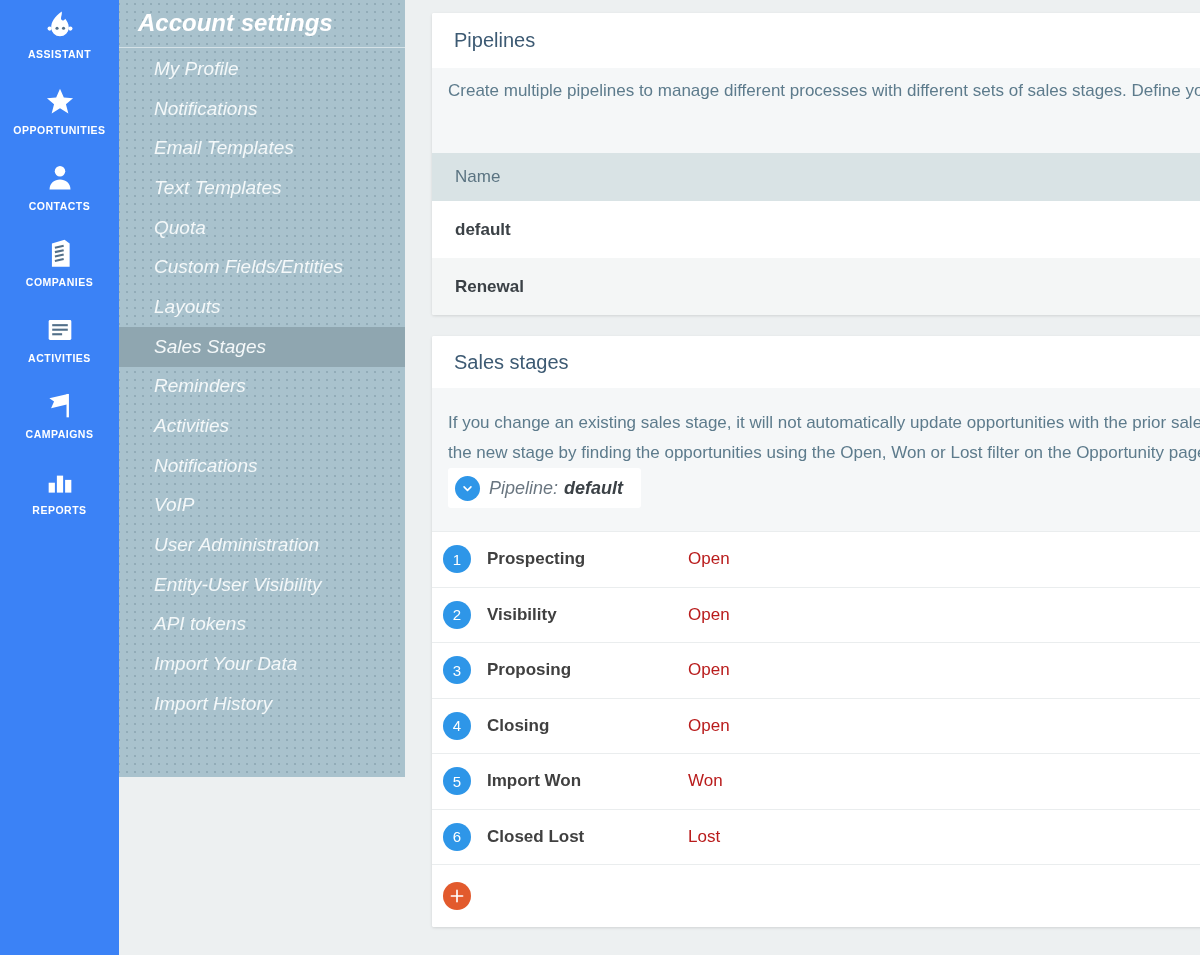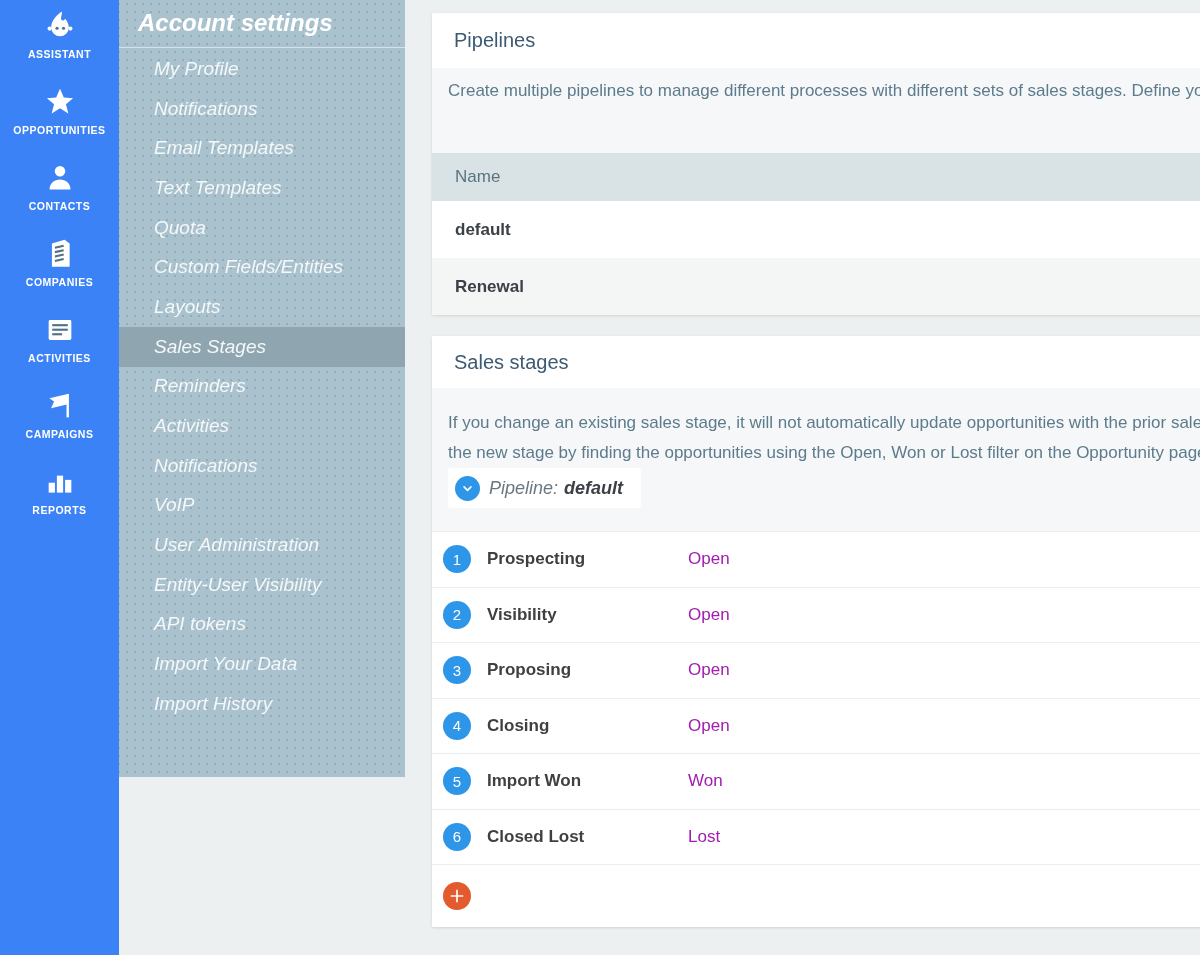--- a/index.html
+++ b/index.html
@@ -88,21 +88,21 @@
     height:55.5px;display:flex;align-items:center;position:relative;
     padding-left:11px;border-top:1px solid #eaedee;background:#fff;cursor:pointer;
     box-sizing:border-box;
   }
   .stage-row:first-of-type{border-top:none;}
   .stage-num{
     width:28px;height:28px;border-radius:50%;background:#2e96e8;color:#ffffff;
     font-size:15px;display:flex;align-items:center;justify-content:center;flex:0 0 auto;
   }
   .stage-label{margin-left:16px;font-size:17px;font-weight:bold;color:#404040;}
-  .stage-status{position:absolute;left:256px;font-size:17px;color:#a21caf;}
+  .stage-status{position:absolute;left:256px;font-size:17px;color:#b91c1c;}
   .add-row{height:63px;border-top:1px solid #eaedee;display:flex;align-items:center;padding-left:11px;box-sizing:border-box;background:#fff;}
   .add-btn{
     width:28px;height:28px;border-radius:50%;background:#e25a2d;border:none;
     display:flex;align-items:center;justify-content:center;cursor:pointer;padding:0;
   }
   .add-btn svg{width:18px;height:18px;display:block;}
 </style>
 </head>
 <body>
 

